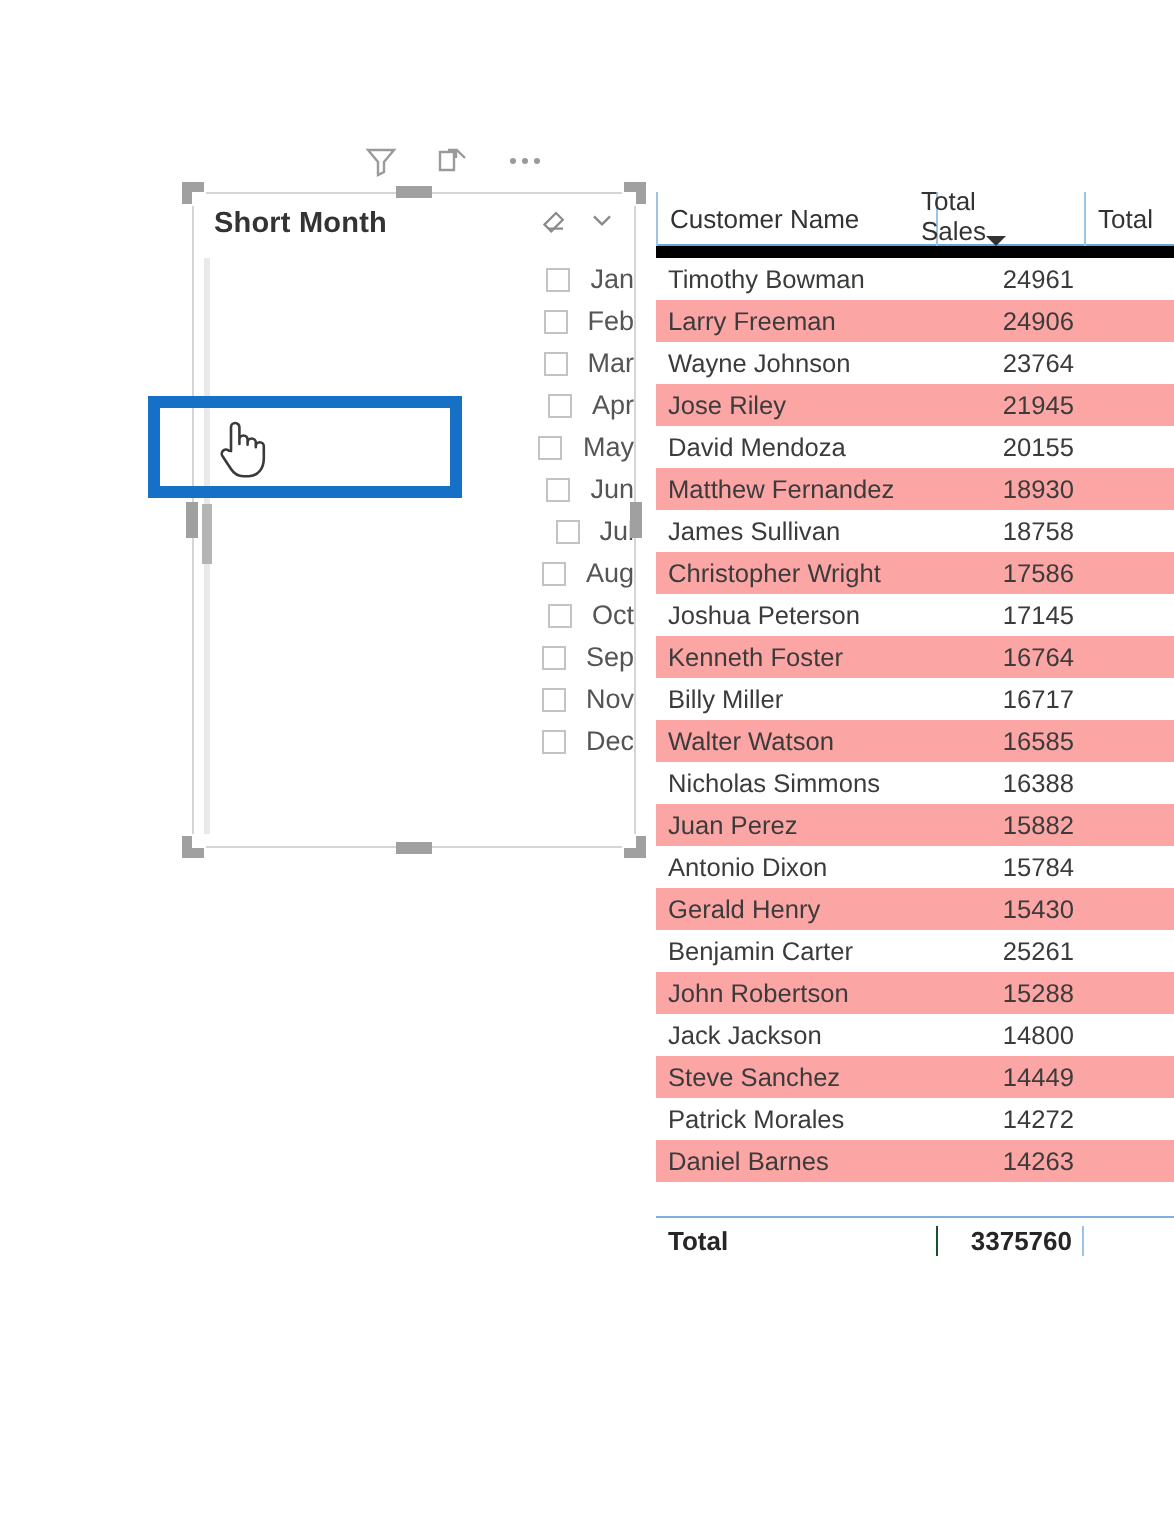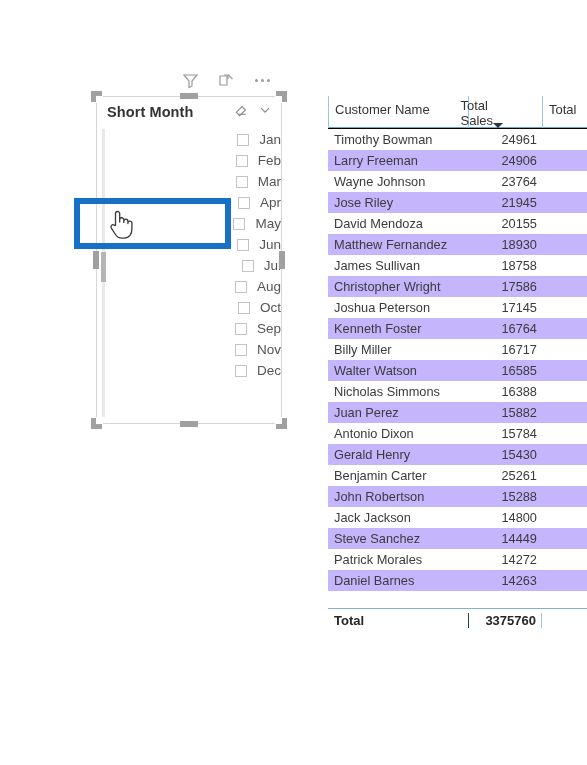--- a/index.html
+++ b/index.html
@@ -14,21 +14,21 @@
     position: relative;
     overflow: hidden;
     -webkit-font-smoothing: antialiased;
   }
 
   
   #slicer-visual {
     position: absolute;
     left: 96px;
     top: 96px;
-    width: 186px;
+    width: 222px;
     height: 328px;
   }
 
   
   #visual-header-icons {
     position: absolute;
     left: 180px;
     top: 68px;
     width: 100px;
     height: 24px;
@@ -201,21 +201,21 @@
     width: 259px;
     height: 535px;
     background: #ffffff;
     overflow: hidden;
     font-size: 12.8px;
     color: #3b3b3b;
   }
   .tbl-header {
     display: flex;
     height: 33px;
-    border-bottom: 1px solid #000000;
+    border-bottom: 6px solid #000000;
     box-sizing: border-box;
     position: relative;
   }
   .tbl-header::before {
     content: "";
     position: absolute;
     left: 0; right: 0; bottom: 0;
     height: 1px;
     background: #6aa5d8;
   }
@@ -255,21 +255,21 @@
     overflow: hidden;
     white-space: nowrap;
   }
 
   .tbl-row {
     display: flex;
     height: 21px;
     align-items: center;
     box-sizing: border-box;
   }
-  .tbl-row.alt { background: #c4b5fd; }
+  .tbl-row.alt { background: #fca5a5; }
   .td-name {
     width: 140px;
     padding-left: 6px;
     box-sizing: border-box;
     white-space: nowrap;
     overflow: hidden;
   }
   .td-sales {
     width: 74px;
     text-align: right;

